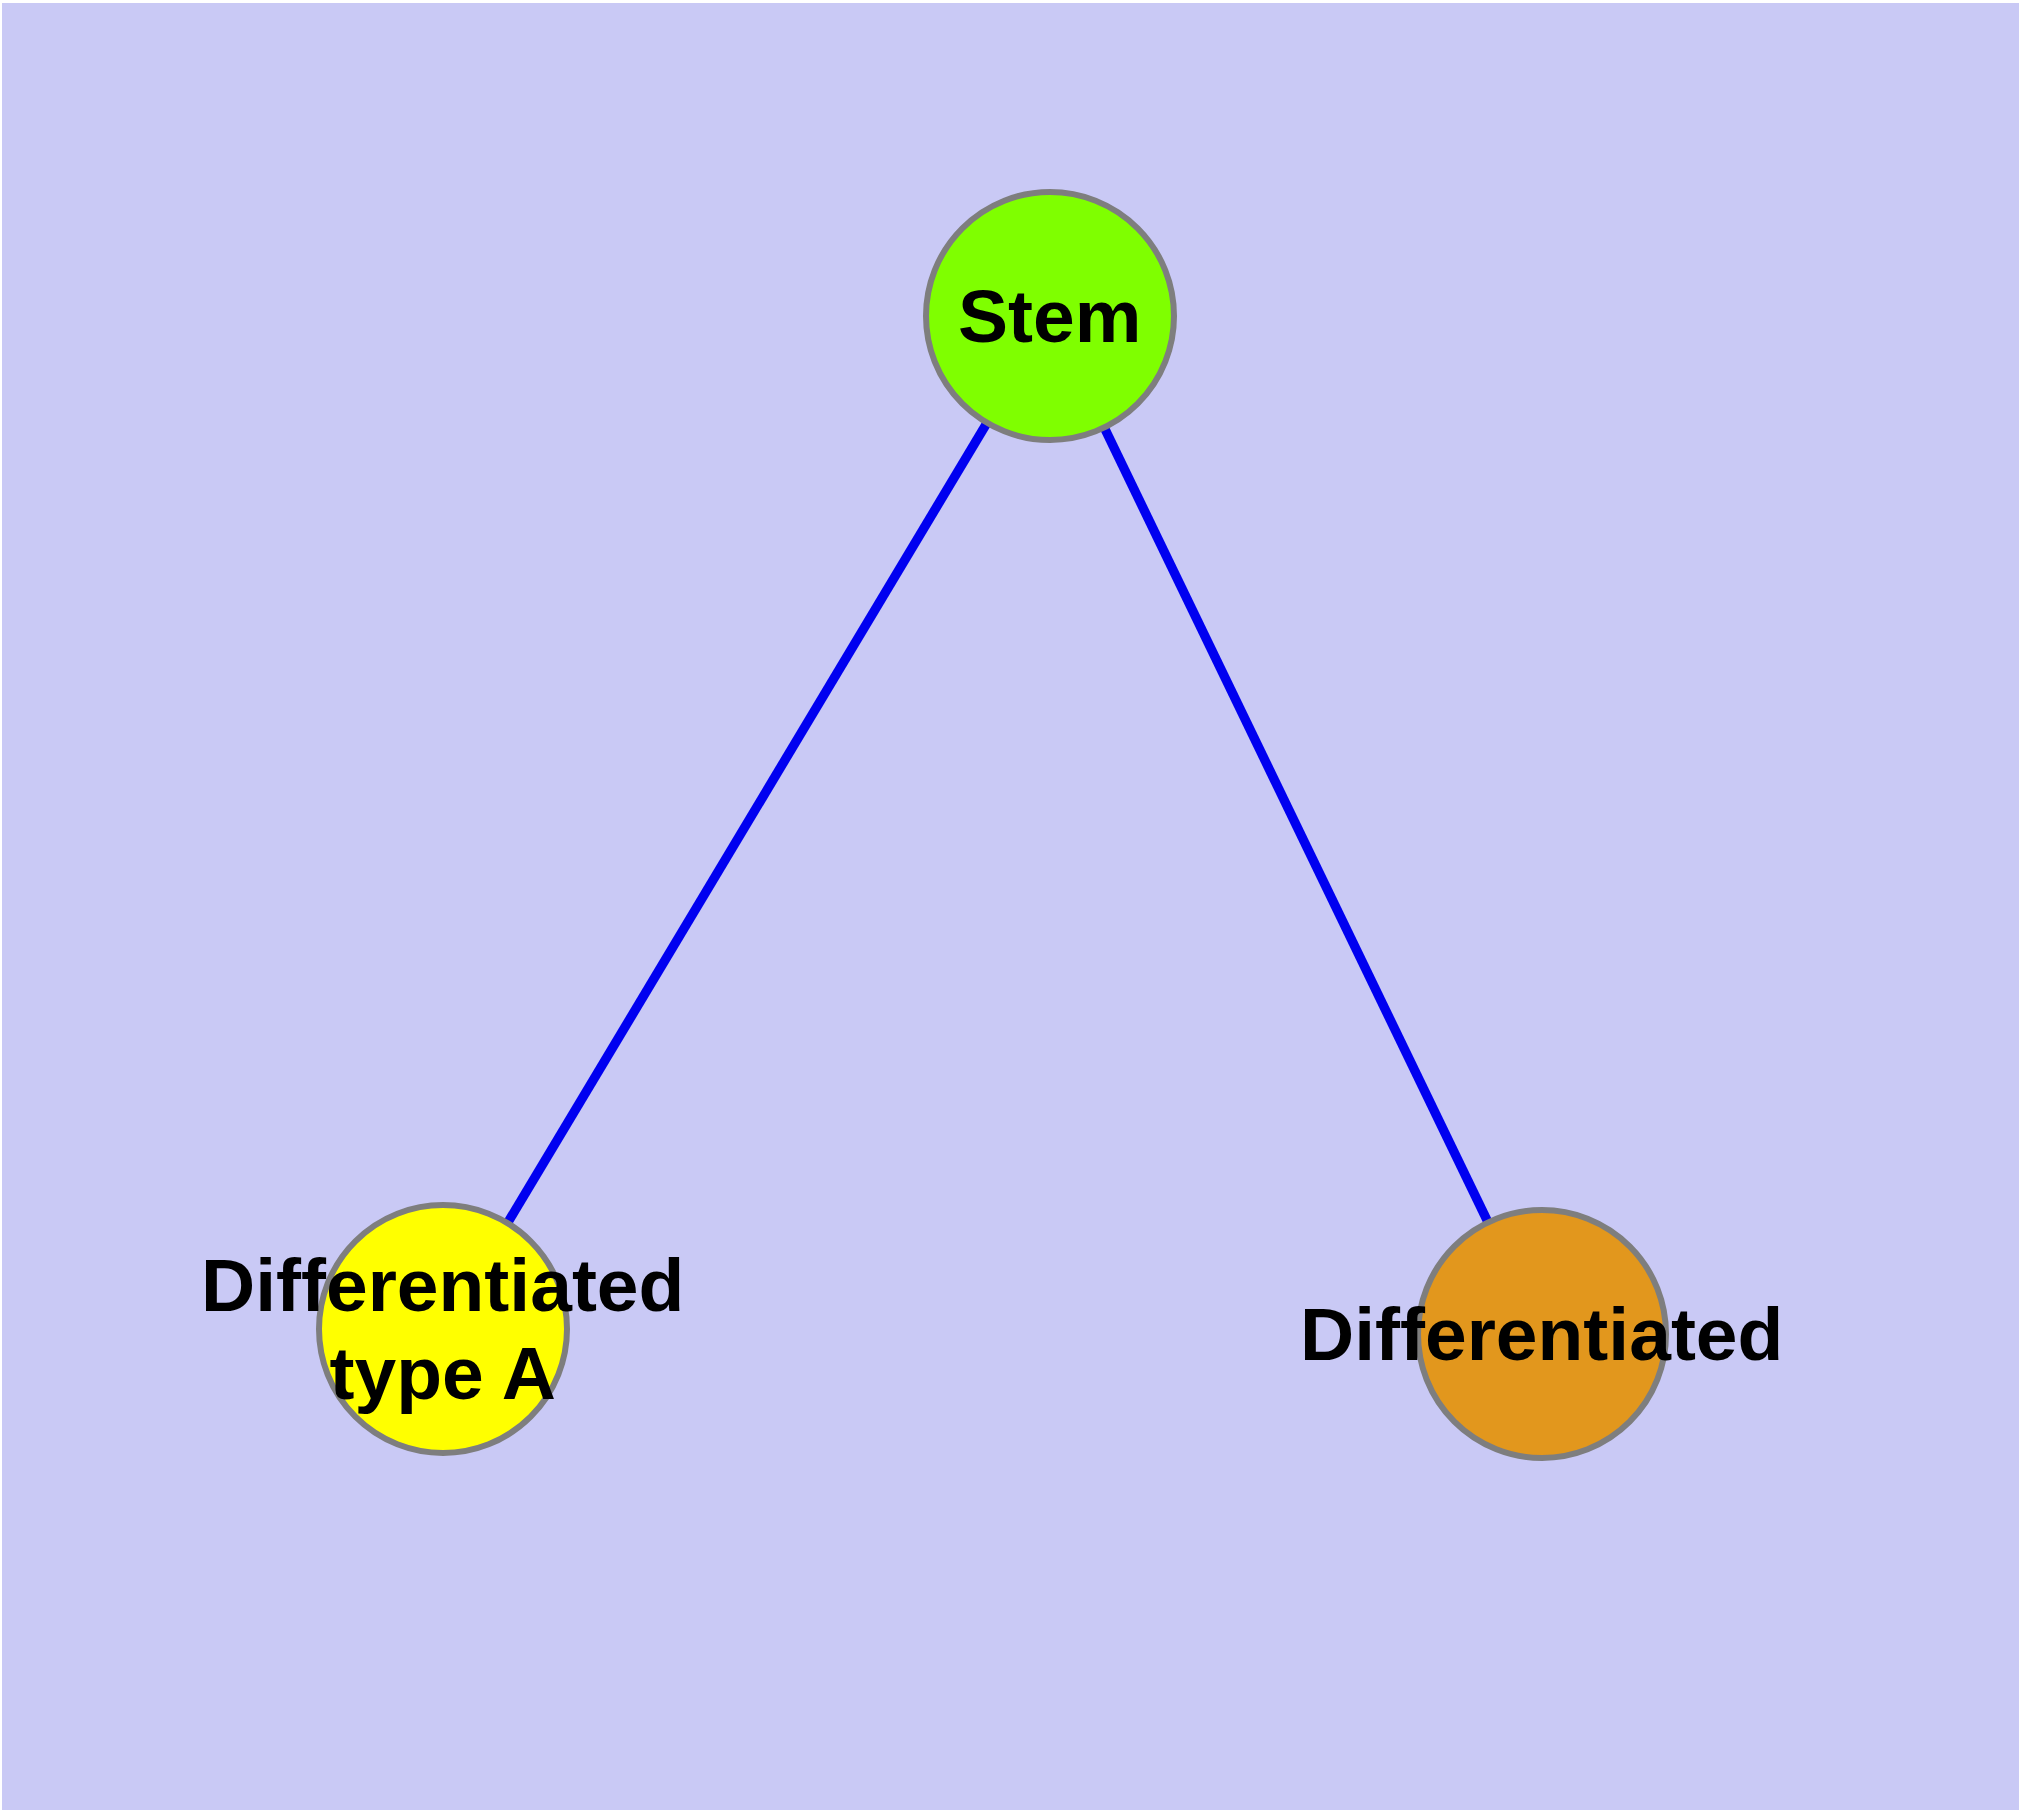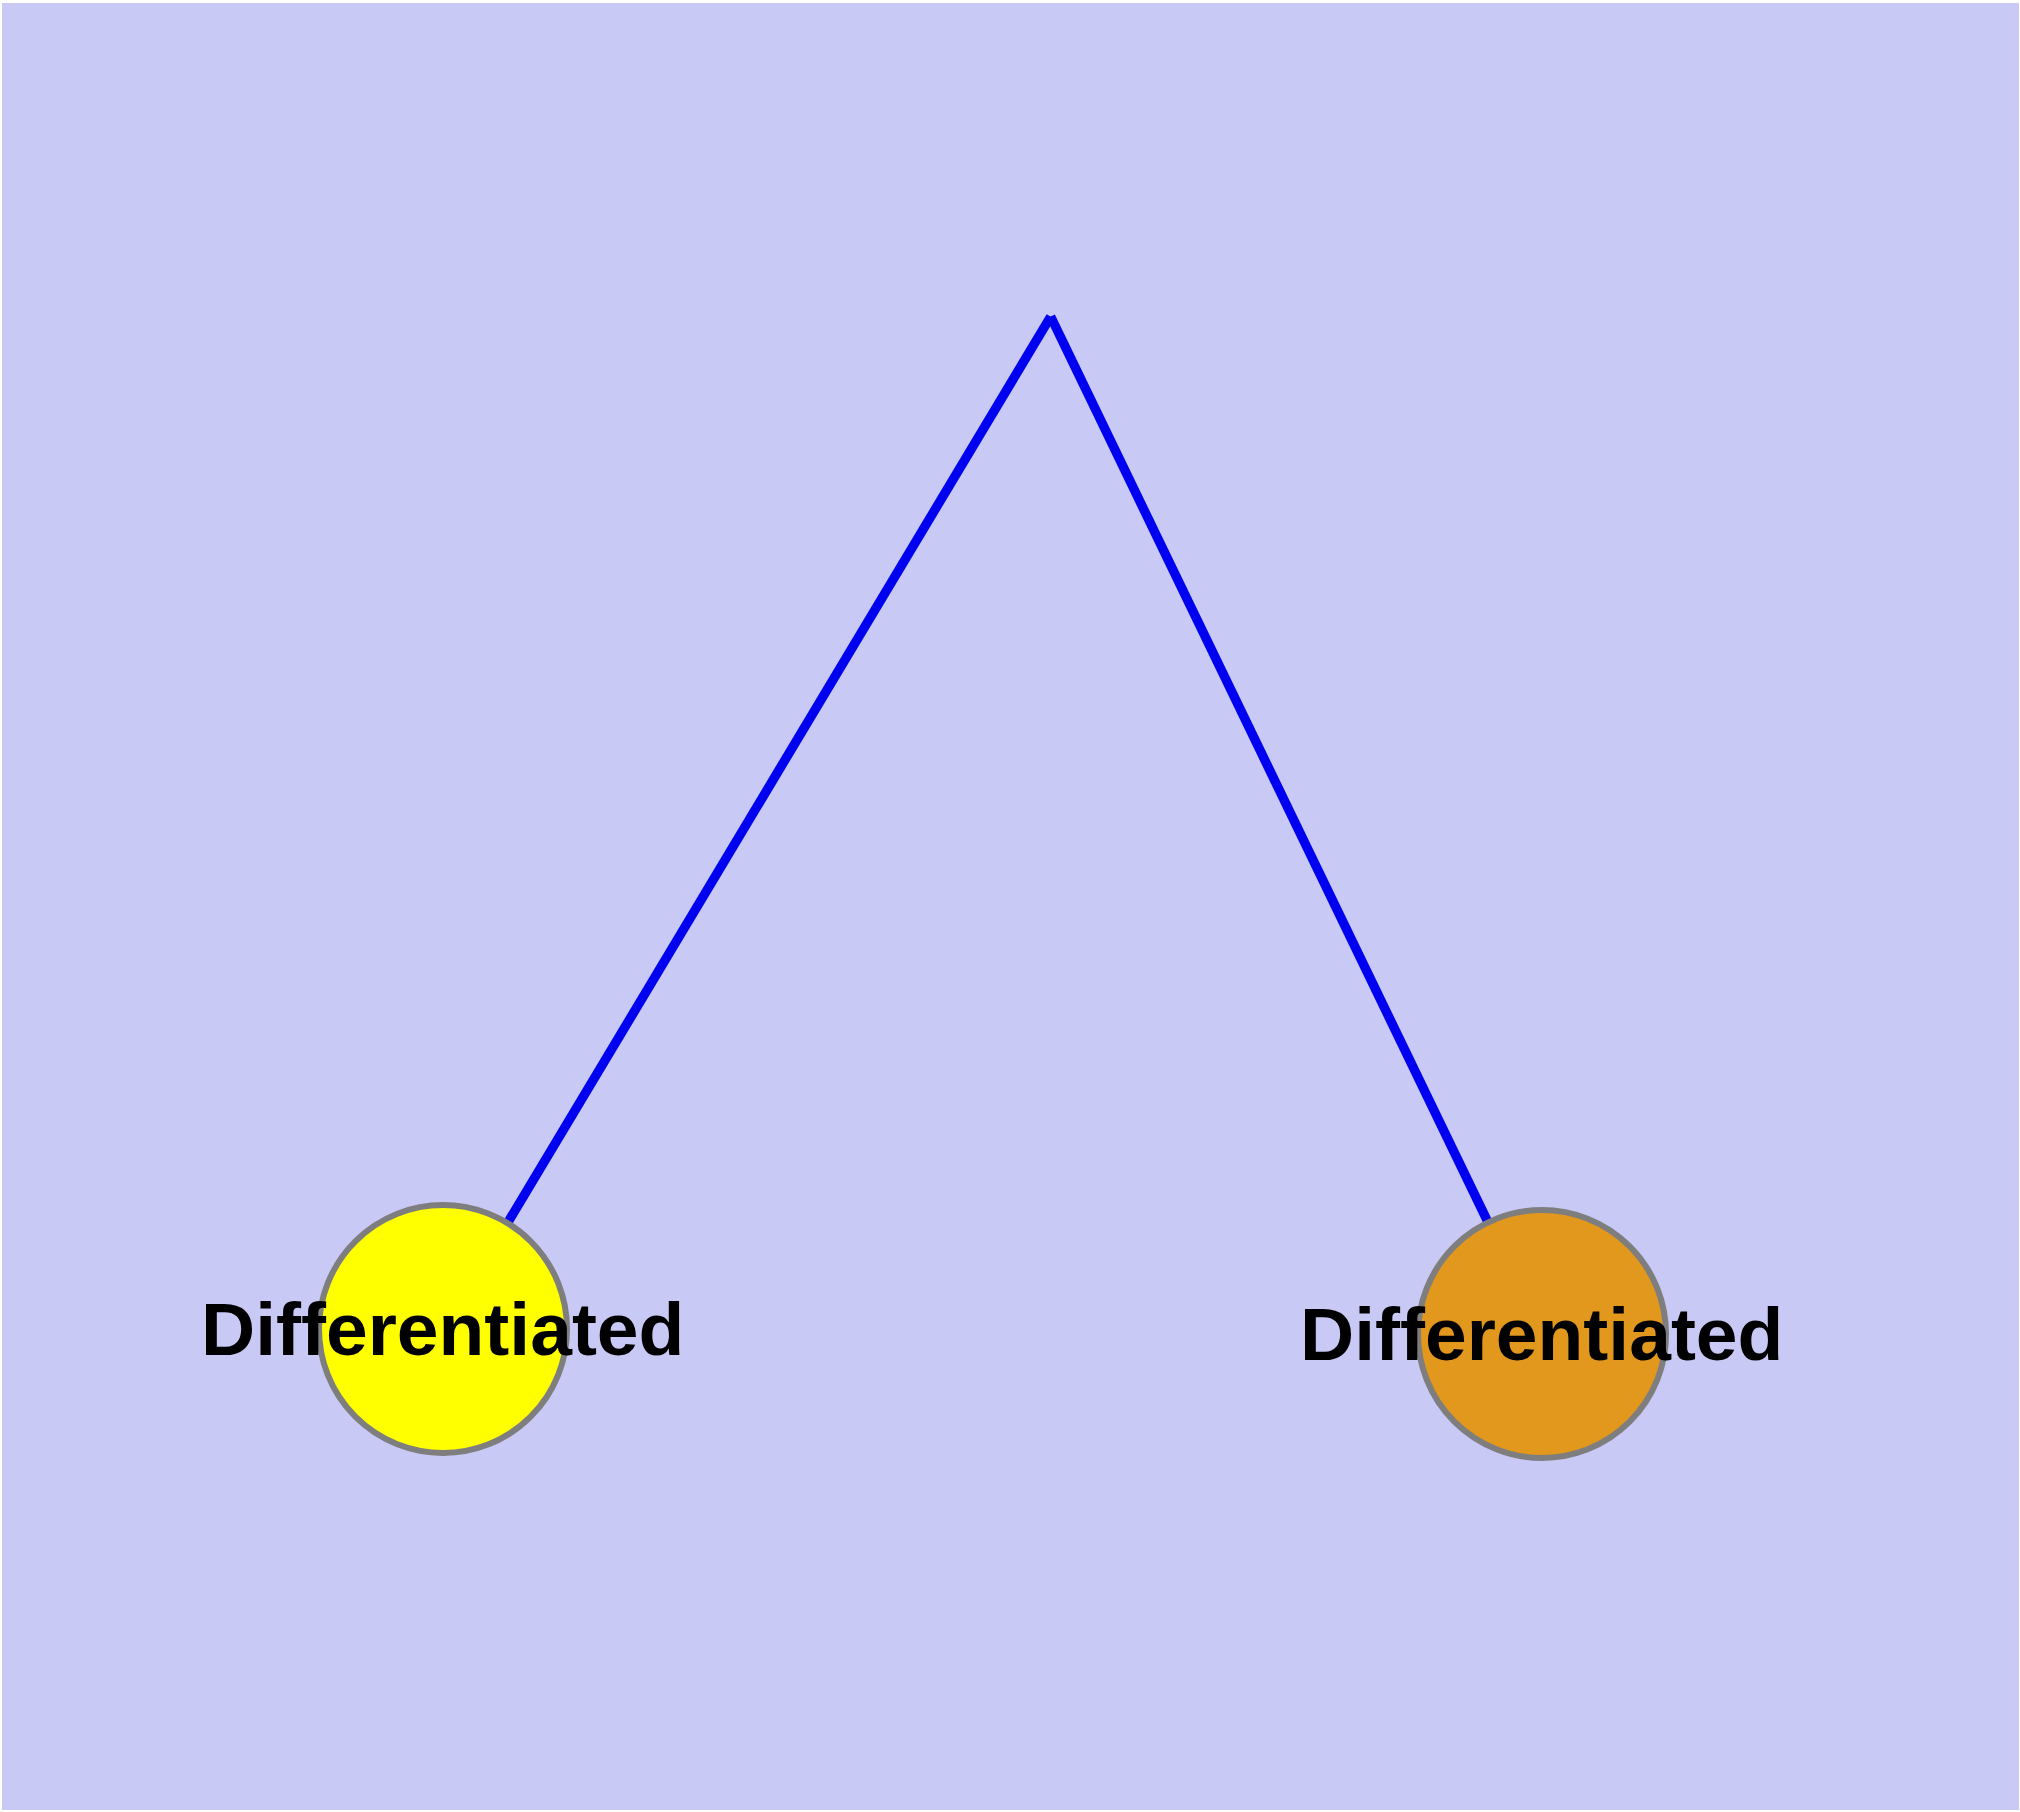--- a/index.html
+++ b/index.html
@@ -55,24 +55,30 @@
 </head>
 <body>
 
 <div class="canvas" style="background: rgb(201, 201, 245); color: rgb(0, 0, 0);">
 
   <svg class="edge-layer" xmlns="http://www.w3.org/2000/svg" viewBox="0 0 2380 2133" width="2017" height="1808">
     <line x1="1237" y1="370" x2="521" y2="1565" stroke="#0000f0" stroke-width="11"></line>
     <line x1="1237" y1="370" x2="1817" y2="1571" stroke="#0000f0" stroke-width="11"></line>
   </svg>
 
+  <div class="node" style="left: 921px; top: 186px; width: 254px; height: 254px; background: rgb(127, 255, 0); border-color: rgb(126, 126, 126); border-width: 6px;">
+    <div class="node-label">
+      <span class="label-line">Stem</span>
+    </div>
+  </div>
 
   <div class="node" style="left: 314px; top: 1199px; width: 254px; height: 254px; background: rgb(255, 255, 0); border-color: rgb(126, 126, 126); border-width: 6px;">
     <div class="node-label">
       <span class="label-line">Differentiated</span>
+      <span class="label-line">type A</span>
     </div>
   </div>
 
   <div class="node" style="left: 1413px; top: 1204px; width: 254px; height: 254px; background: rgb(226, 151, 29); border-color: rgb(126, 126, 126); border-width: 6px;">
     <div class="node-label">
       <span class="label-line">Differentiated</span>
     </div>
   </div>
 
 </div>

